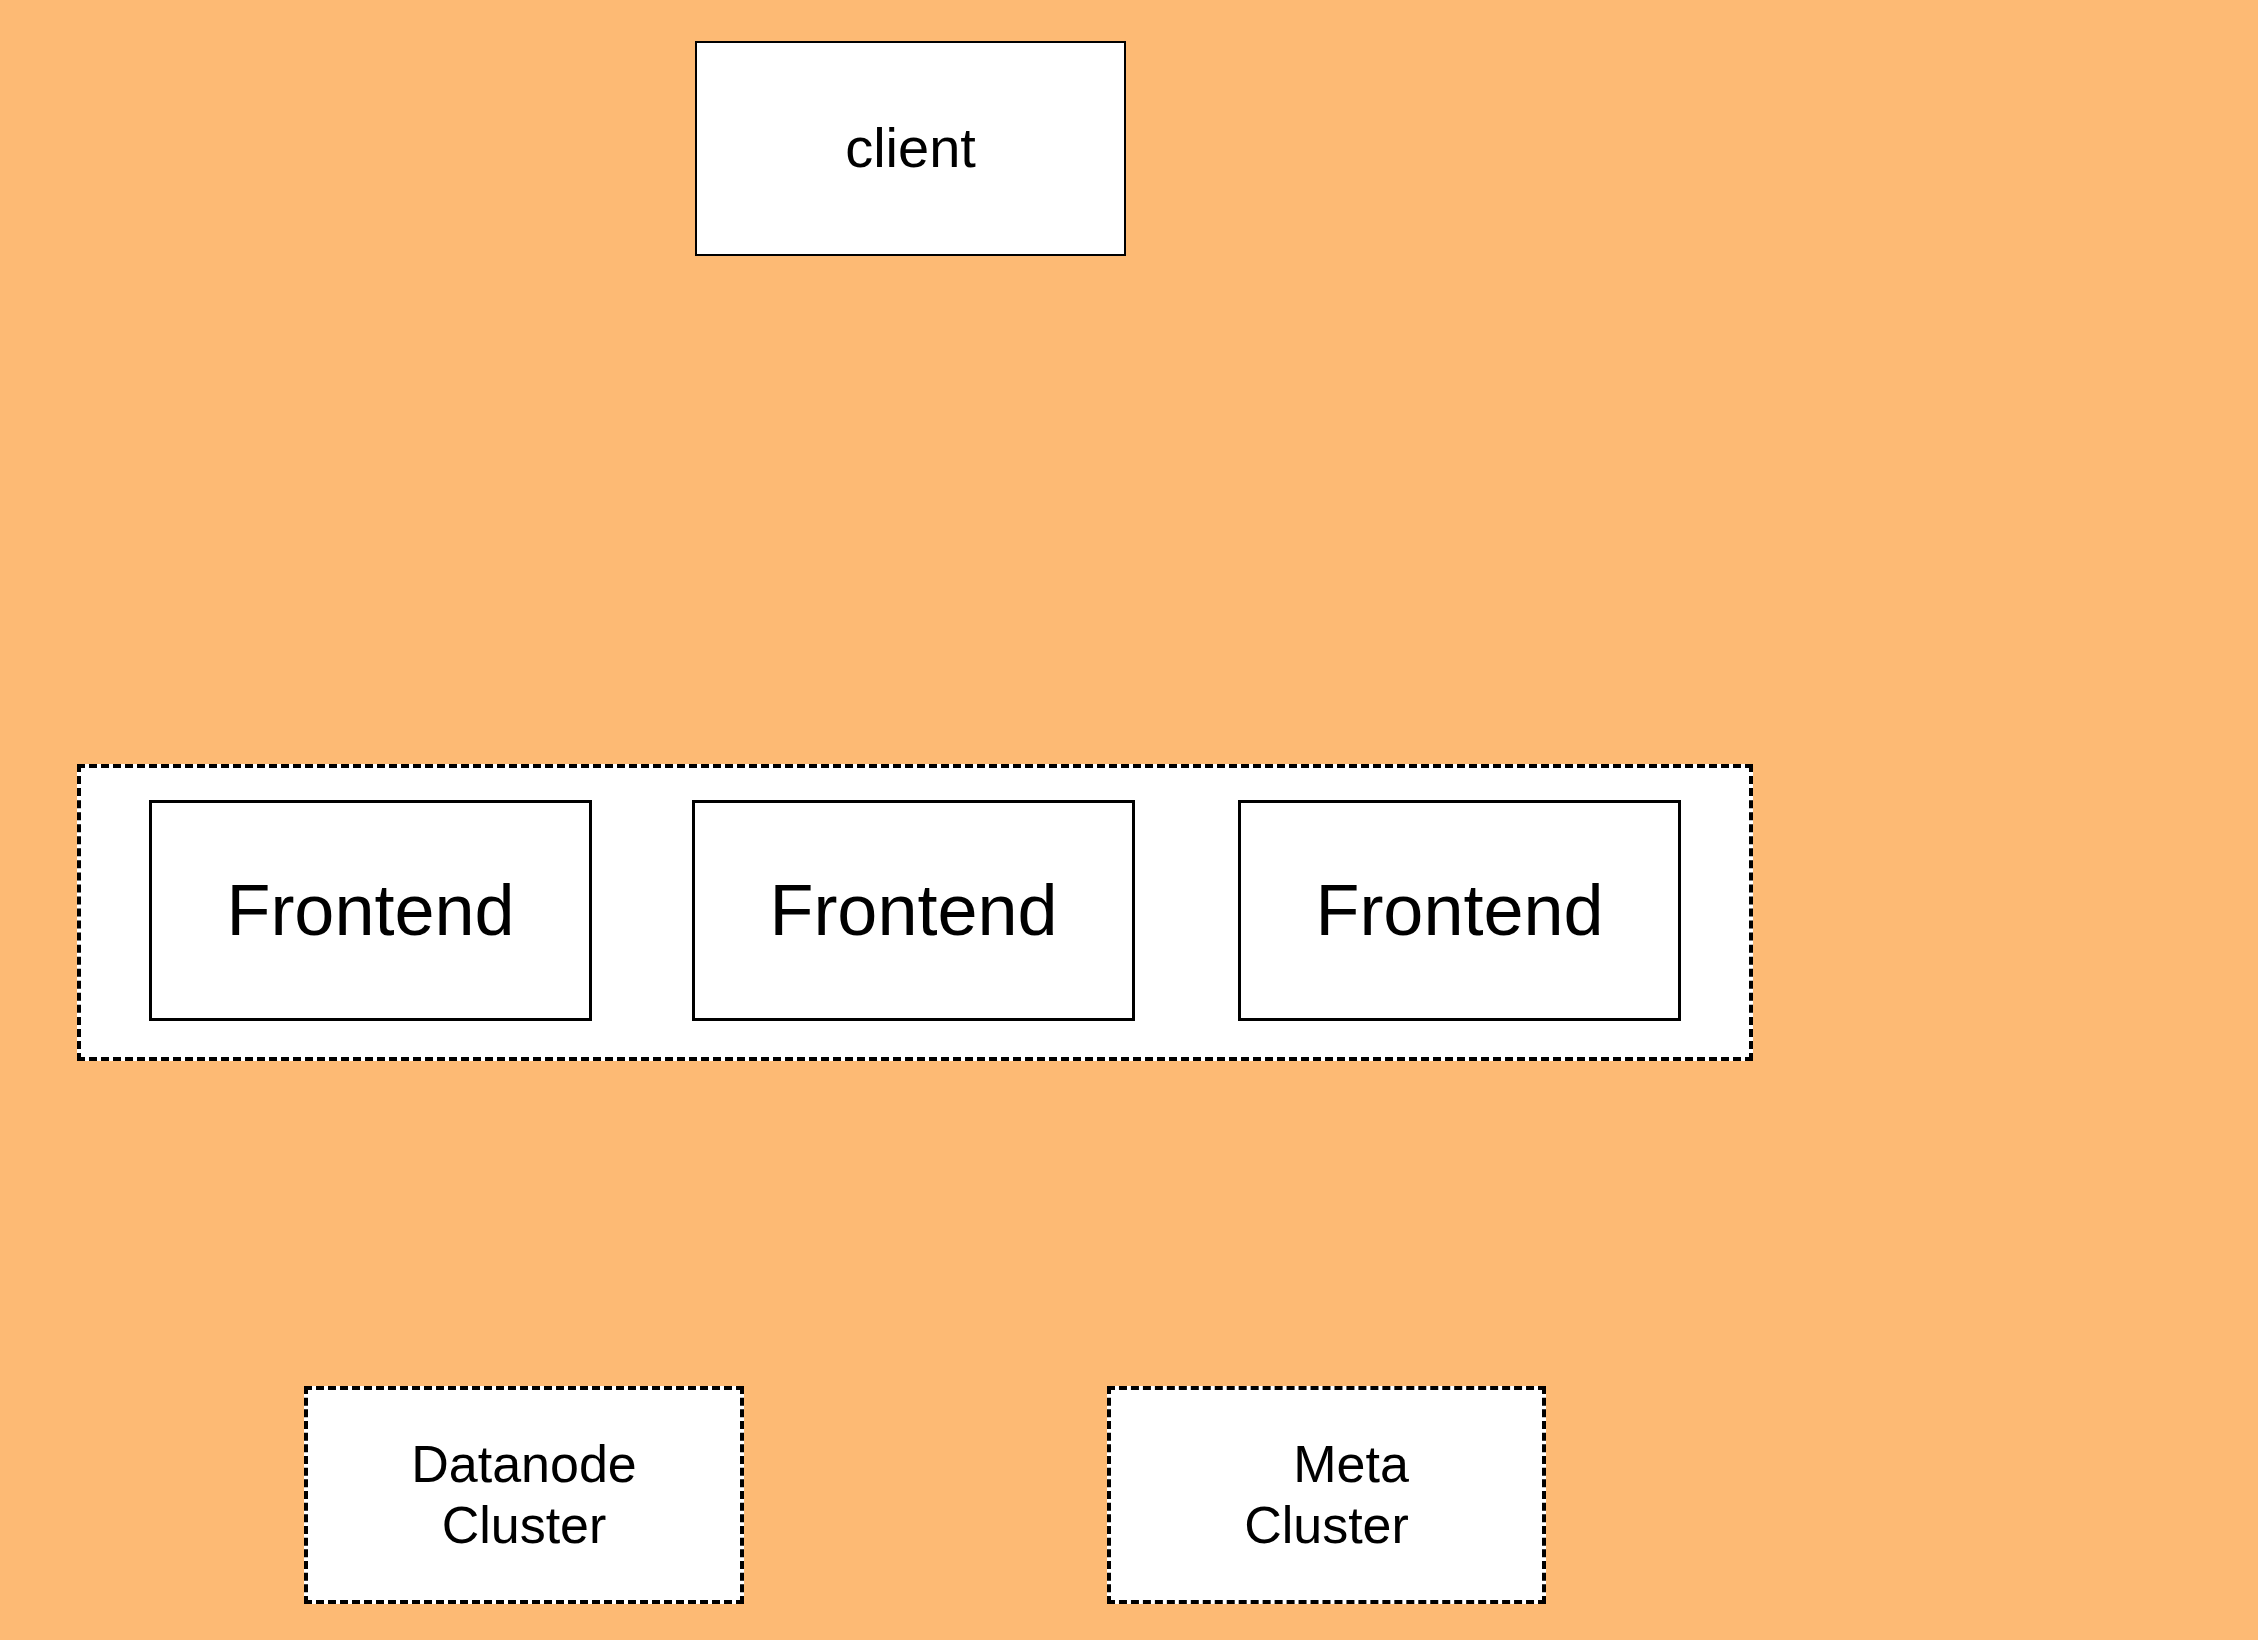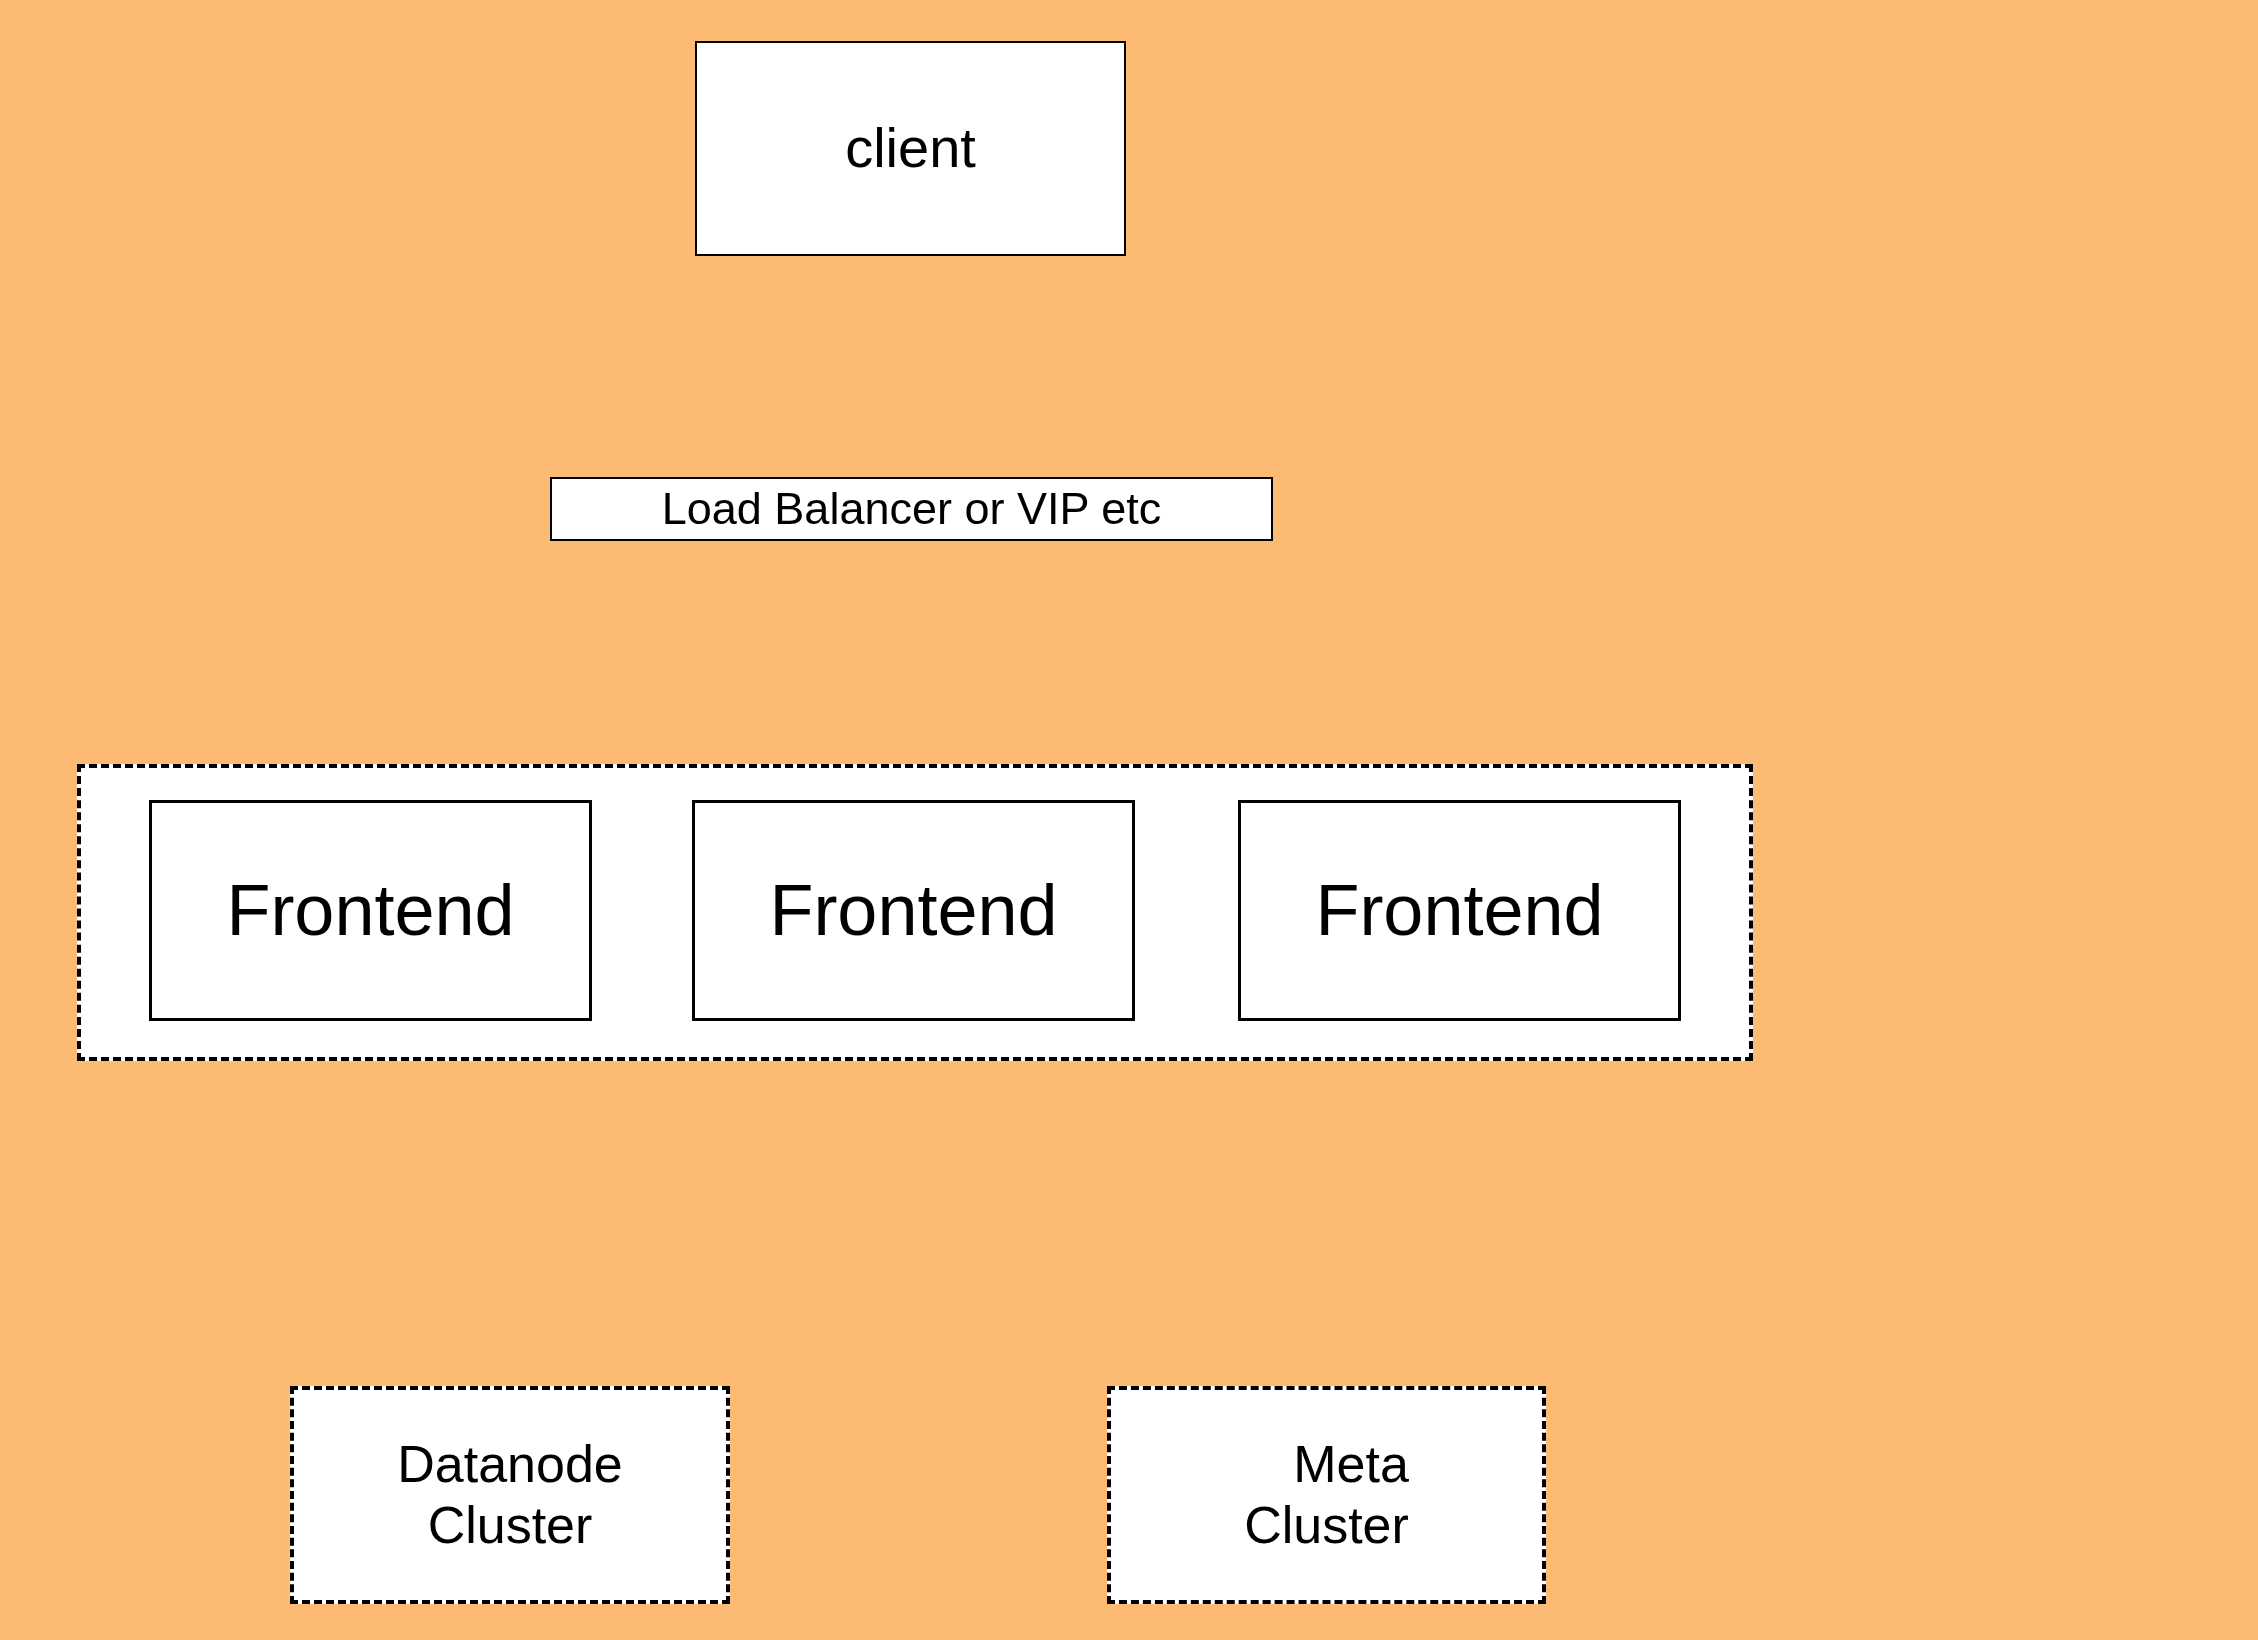--- a/index.html
+++ b/index.html
@@ -62,35 +62,32 @@
   .frontend-1 { left: 68px; }
   .frontend-2 { left: 611px; }
   .frontend-3 { left: 1157px; }
   
   .cluster-node {
     width: 440px; height: 218px;
     top: 1386px;
     border: 4.5px dashed #000000;
     font-size: 52px;
   }
-  .datanode-cluster { left: 290px; }
+  .datanode-cluster { left: 304px; }
   .meta-cluster { left: 1107px; width: 439px; text-align: right; }
 </style>
 </head>
 <body>
 
 <div class="canvas">
 
   <div class="node client-node">
     <span class="label">client</span>
   </div>
 
-  <div class="node lb-node">
-    <span class="label">Load Balancer or VIP etc</span>
-  </div>
 
   <div class="frontend-group">
     <div class="node frontend-node frontend-1">
       <span class="label">Frontend</span>
     </div>
     <div class="node frontend-node frontend-2">
       <span class="label">Frontend</span>
     </div>
     <div class="node frontend-node frontend-3">
       <span class="label">Frontend</span>

